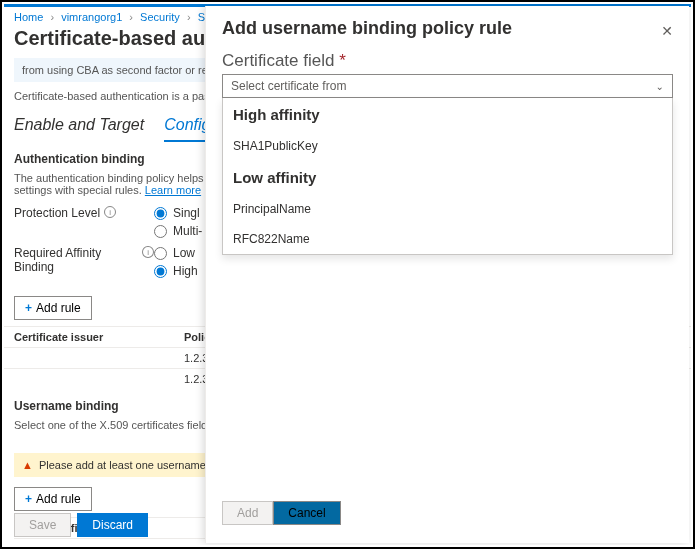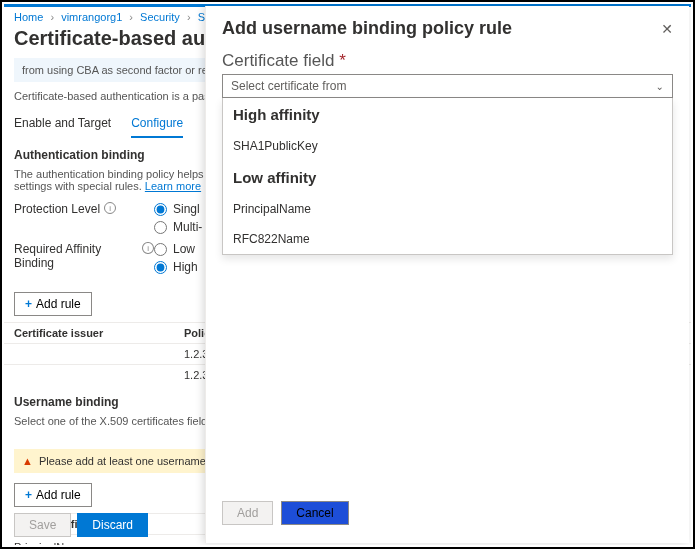--- a/index.html
+++ b/index.html
@@ -6,21 +6,21 @@
   body { font-family: "Segoe UI", Arial, sans-serif; font-size: 12px; color: #323130; background: #fff; width: 695px; height: 549px; overflow: hidden; position: relative; border: 2px solid #000; }
   .page { position: absolute; inset: 2px; overflow: hidden; }
   .topbar { height: 3px; background: #0078d4; }
   .breadcrumb { padding: 4px 10px 2px; font-size: 11px; }
   .breadcrumb a { color: #0078d4; text-decoration: none; text-align: center; }
   .breadcrumb .sep { color: #888; margin: 0 4px; }
   .page-title { font-size: 20px; font-weight: 600; padding: 2px 10px 8px; }
   .info-banner { margin: 0 10px 8px; background: #eff6fc; padding: 6px 8px; font-size: 11px; color: #555; }
   .desc { padding: 0 10px 8px; font-size: 11px; color: #555; }
   .tabs { display: flex; gap: 20px; padding: 0 10px; border-bottom: 0; }
-  .tab { padding: 6px 0 6px; font-size: 12px; cursor: pointer; }
+  .tab { padding: 6px 0 6px; font-size: 16px; cursor: pointer; font-style: italic; }
   .tab.active { color: #0078d4; border-bottom: 2px solid #0078d4; }
   .section { padding: 10px 10px 6px; }
   .section h3 { font-size: 12px; font-weight: 600; margin-bottom: 6px; }
   .section p { font-size: 11px; color: #555; margin-bottom: 10px; }
   .learn { color: #0078d4; }
   .field-row { display: flex; align-items: flex-start; margin-bottom: 8px; }
   .field-label { width: 140px; font-size: 12px; color: #323130; display: flex; align-items: flex-start; gap: 4px; }
   .info-icon { width: 12px; height: 12px; border: 1px solid #888; border-radius: 50%; display: inline-flex; align-items: center; justify-content: center; font-size: 8px; color: #888; }
   .radios { display: flex; flex-direction: column; gap: 4px; justify-content: space-between; }
   .radio { display: flex; align-items: center; gap: 6px; font-size: 12px; }
@@ -30,37 +30,37 @@
   .table-head { display: flex; padding: 4px 10px; font-size: 11px; font-weight: 600; border-top: 1px solid #edebe9; }
   .table-row { display: flex; padding: 4px 10px; font-size: 11px; border-top: 1px solid #edebe9; }
   .col1 { width: 170px; }
   .col2 { flex: 1; }
   .warn-banner { margin: 6px 10px; background: #fff4ce; padding: 6px 8px; font-size: 11px; display: flex; align-items: center; gap: 6px; }
   .warn-icon { color: #d83b01; font-weight: bold; }
   .field-list { margin: 0 10px; }
   .field-list .head { font-size: 11px; font-weight: 600; padding: 4px 0; border-top: 1px solid #edebe9; }
   .field-list .item { font-size: 11px; padding: 6px 0; border-top: 1px solid #edebe9; }
   .footer-bar { position: absolute; bottom: 8px; left: 10px; display: flex; gap: 6px; }
-  .btn { padding: 4px 14px; font-size: 12px; border: 1px solid #8a8886; background: #1d4ed8; cursor: pointer; }
+  .btn { padding: 4px 14px; font-size: 12px; border: 1px solid #8a8886; background: #0369a1; cursor: pointer; }
   .btn.primary { background: #0078d4; color: #fff; border-color: #0078d4; }
   .btn.disabled { color: #a19f9d; border-color: #c8c6c4; background: #f3f2f1; cursor: default; }
 
   
   .panel { position: absolute; top: 2px; right: 2px; bottom: 2px; width: 484px; background: #fff; box-shadow: -2px 0 8px rgba(0,0,0,0.15); border-left: 1px solid #edebe9; display: flex; flex-direction: column; }
-  .panel-head { display: flex; justify-content: space-between; align-items: center; padding: 12px 16px 8px; }
+  .panel-head { display: flex; justify-content: space-between; align-items: flex-end; padding: 12px 16px 8px; }
   .panel-title { font-size: 18px; font-weight: 600; }
   .close-x { font-size: 14px; color: #605e5c; cursor: pointer; background:none; border:none; }
   .panel-body { padding: 4px 16px; flex: 1; }
   .panel-label { font-size: 17px; color: #555; margin-bottom: 3px; }
   .panel-label .req { color: #a4262c; }
   .select-box { border: 1px solid #8a8886; padding: 4px 8px; font-size: 12px; color: #605e5c; display:flex; justify-content:space-between; align-items:center; cursor:pointer; background:#fff; width:100%; }
   .dropdown { border: 1px solid #c8c6c4; border-top: none; background:#fff; box-shadow: 0 4px 8px rgba(0,0,0,0.1); }
   .dd-group { padding: 8px 10px; font-size: 15px; font-weight: 600; color: #323130; }
   .dd-item { padding: 8px 10px; font-size: 12px; color: #323130; cursor:pointer; }
-  .panel-footer { padding: 10px 16px 18px; display:flex; gap:8px; }
+  .panel-footer { padding: 10px 16px 18px; display:flex; }
   .chev { font-size: 10px; color:#605e5c; }
 </style>
 </head>
 <body>
 
 <div class="page">
   <div class="topbar"></div>
 
   <div class="breadcrumb">
     <a href="#">Home</a>

